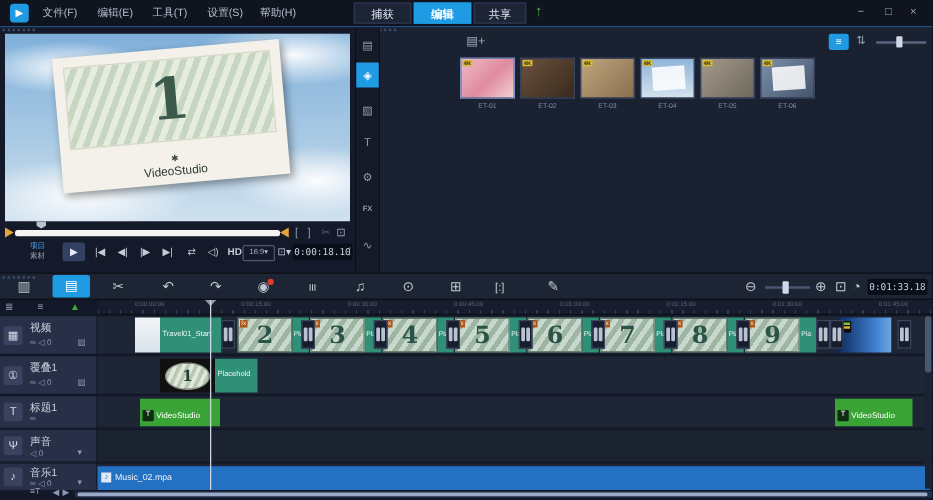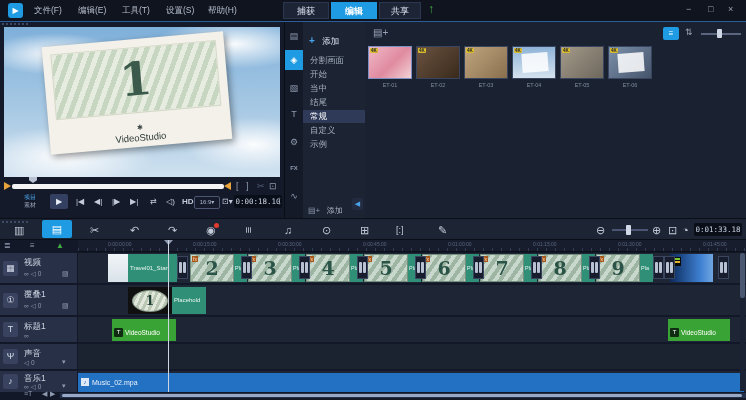--- a/index.html
+++ b/index.html
@@ -206,38 +206,20 @@
   <div class="abs grip" style="left:6px;top:1px"></div>
   <div class="abs navstrip">
     <div class="abs nicon" style="top:4px">▤</div>
     <div class="abs nicon active" style="top:28px">◈</div>
     <div class="abs nicon" style="top:56px">▧</div>
     <div class="abs nicon" style="top:82px">T</div>
     <div class="abs nicon" style="top:110px">⚙</div>
     <div class="abs nicon" style="top:136px;font-size:6px;font-weight:bold">FX</div>
     <div class="abs nicon" style="top:164px">∿</div>
   </div>
-  <div class="abs catcol">
-    <div class="abs" style="left:6px;top:8px">
-      <span style="color:#4aa3e8;font-weight:bold;font-size:10px">+</span>
-      <span style="font-size:8.5px;color:#dfe6f2;margin-left:3px">添加</span>
-    </div>
-    <div class="abs citem" style="top:32px">分割画面</div>
-    <div class="abs citem" style="top:46px">开始</div>
-    <div class="abs citem" style="top:60px">当中</div>
-    <div class="abs citem" style="top:74px">结尾</div>
-    <div class="abs citem sel" style="top:88px">常规</div>
-    <div class="abs citem" style="top:102px">自定义</div>
-    <div class="abs citem" style="top:116px">示例</div>
-    <div class="abs" style="left:5px;top:177px">
-      <span style="font-size:8px;color:#8d99b0">▤+</span>
-      <span style="font-size:8px;color:#a6b0c2;margin-left:2px">添加</span>
-    </div>
-    <div class="abs collapse">◀</div>
-  </div>
   <div class="abs libcontent">
     <span class="abs" style="left:8px;top:5px;font-size:10px;color:#98a3b8">▤+</span>
     <div class="abs viewtg">≡</div>
     <span class="abs" style="left:320px;top:5px;font-size:9px;color:#98a3b8">⇅</span>
     <div class="abs" style="left:336px;top:11px;width:40px;height:2px;background:#5a6680"></div>
     <div class="abs" style="left:352px;top:7px;width:5px;height:9px;background:#cfd6e4;border-radius:1px"></div>
 
     <div class="abs thumb sel a1" style="left:3px">
         <span class="abs badge">4K</span>
       </div>

